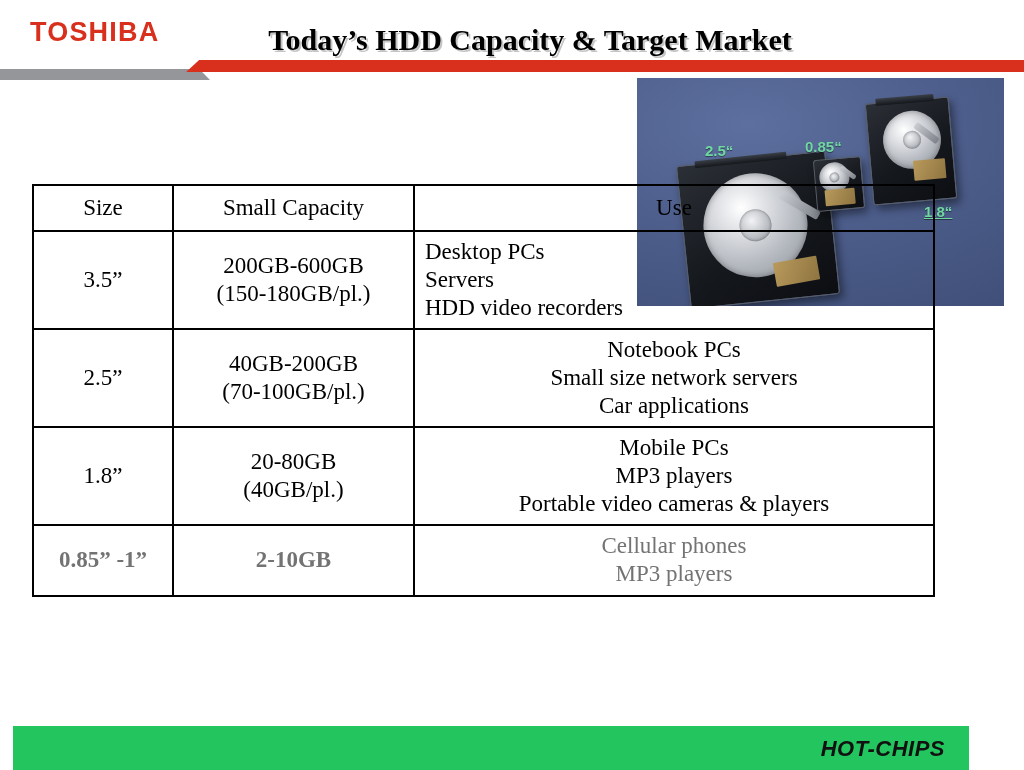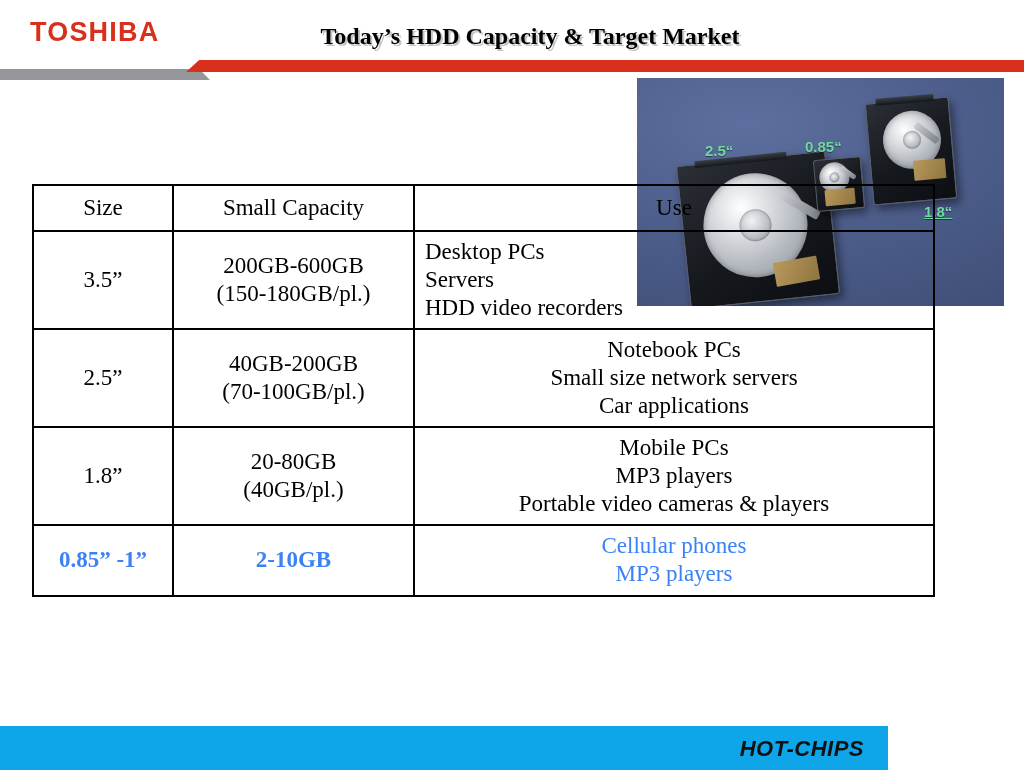--- a/index.html
+++ b/index.html
@@ -34,21 +34,21 @@
     line-height: 1;
   }
   .slide-title {
     position: absolute;
     left: 180px;
     top: 23px;
     width: 700px;
     text-align: center;
     font-family: "Liberation Serif", serif;
     font-weight: bold;
-    font-size: 24px;
+    font-size: 30px;
     color: #000000;
     text-shadow: 2px 2px 0 rgba(150,150,150,0.55);
     line-height: 1.1;
     white-space: nowrap;
   }
   
   .bar-gray {
     position: absolute;
     left: 0;
     top: 69px;
@@ -205,31 +205,31 @@
   .cell-inner {
     padding: 6px 10px;
     line-height: 1.22;
   }
   .c-center { text-align: center; }
   .c-left   { text-align: left; }
 
   .head-row td { height: 44px; }
   .head-row .cell-inner { padding: 4px 8px; }
 
-  .row-red { color: #3b82f6; border-radius: 6px; }
+  .row-red { color: #737373; border-radius: 6px; }
   .row-red .bold { font-weight: bold; }
 
   
   .footer {
     position: absolute;
-    left: 0;
+    left: 13px;
     top: 726px;
-    width: 888px;
+    width: 956px;
     height: 44px;
-    background: #0ea5e9;
+    background: #22c55e;
   }
   .footer-label {
     position: absolute;
     right: 24px;
     top: 10px;
     font-family: "Liberation Sans", sans-serif;
     font-style: italic;
     font-weight: bold;
     font-size: 22px;
     color: #111111;

